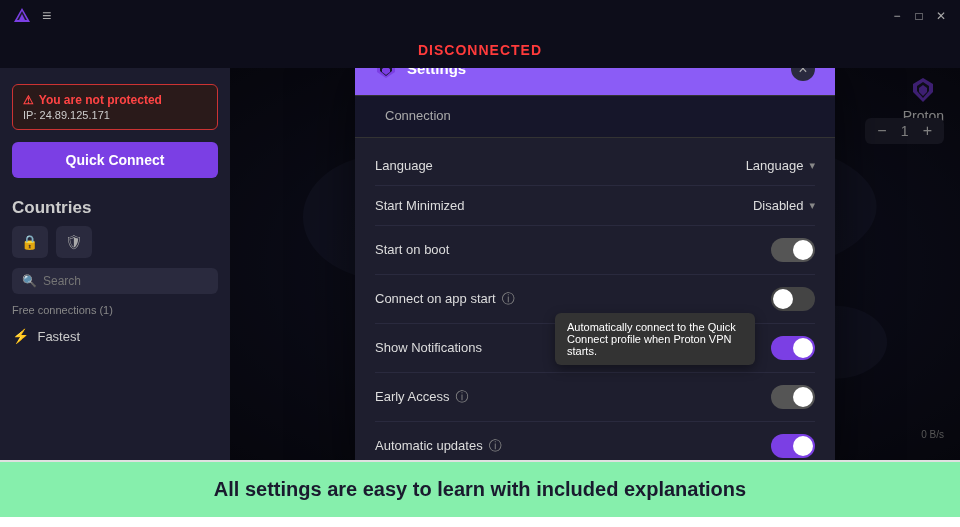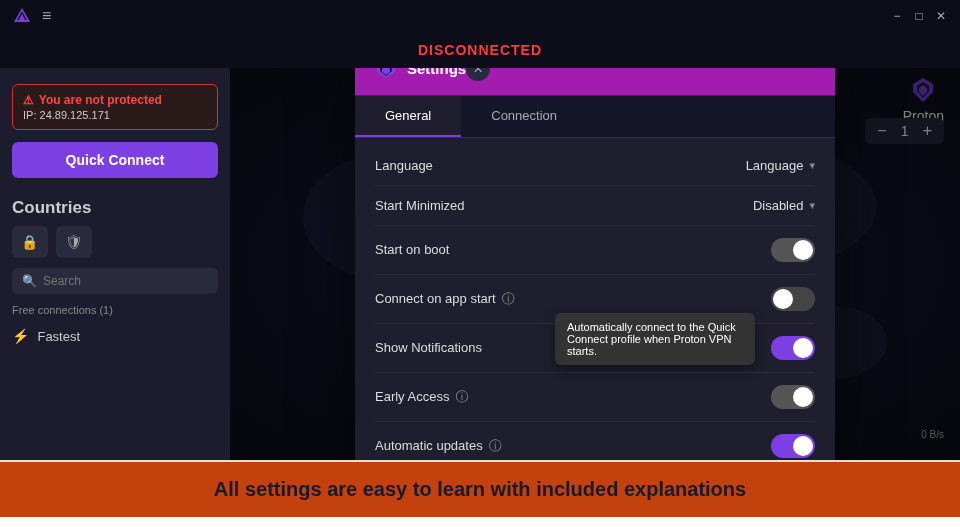--- a/index.html
+++ b/index.html
@@ -267,25 +267,25 @@
 
     
     .settings-dialog {
       background: #1e1e2e;
       border-radius: 10px;
       width: 480px;
       box-shadow: 0 20px 60px rgba(0,0,0,0.6);
       overflow: hidden;
     }
     .dialog-header {
-      background: #a21caf;
+      background: #8b5cf6;
       padding: 14px 20px;
       display: flex;
       align-items: center;
-      justify-content: flex-start;
+      justify-content: space-between;
       border-bottom: 1px solid #333;
     }
     .dialog-title-row {
       display: flex;
       align-items: center;
       gap: 10px;
     }
     .dialog-logo {
       width: 22px;
       height: 22px;
@@ -399,21 +399,21 @@
       border-radius: 6px;
       max-width: 200px;
       z-index: 100;
       top: 38px;
       left: 180px;
       box-shadow: 0 4px 12px rgba(0,0,0,0.4);
     }
 
     
     .caption-bar {
-      background: #c2410c;
+      background: #86efac;
       height: 57px;
       display: flex;
       align-items: center;
       justify-content: center;
       border-top: 2px solid #e0e0e0;
       padding: 4px 20px;
     }
     .caption-text {
       font-size: 20px;
       font-weight: 700;
@@ -532,21 +532,20 @@
                 <polygon points="11,2 20,7 20,14 11,20 2,14 2,7" fill="#7b3fe4"></polygon>
                 <polygon points="11,5 17,9 17,13 11,18 5,13 5,9" fill="#16162a"></polygon>
                 <polygon points="11,8 15,11 15,14 11,17 7,14 7,11" fill="#7b3fe4"></polygon>
               </svg>
               <span class="dialog-title">Settings</span>
             </div>
             <span class="dialog-close">×</span>
           </div>
 
           <div class="dialog-tabs">
-            <div class="dialog-tab active">General</div>
             <div class="dialog-tab">Connection</div>
           </div>
 
           <div class="dialog-content">
 
             <div class="setting-row">
               <span class="setting-label">Language</span>
               <div class="setting-value">
                 <span>Language</span>
                 <span class="chevron-icon">▾</span>

